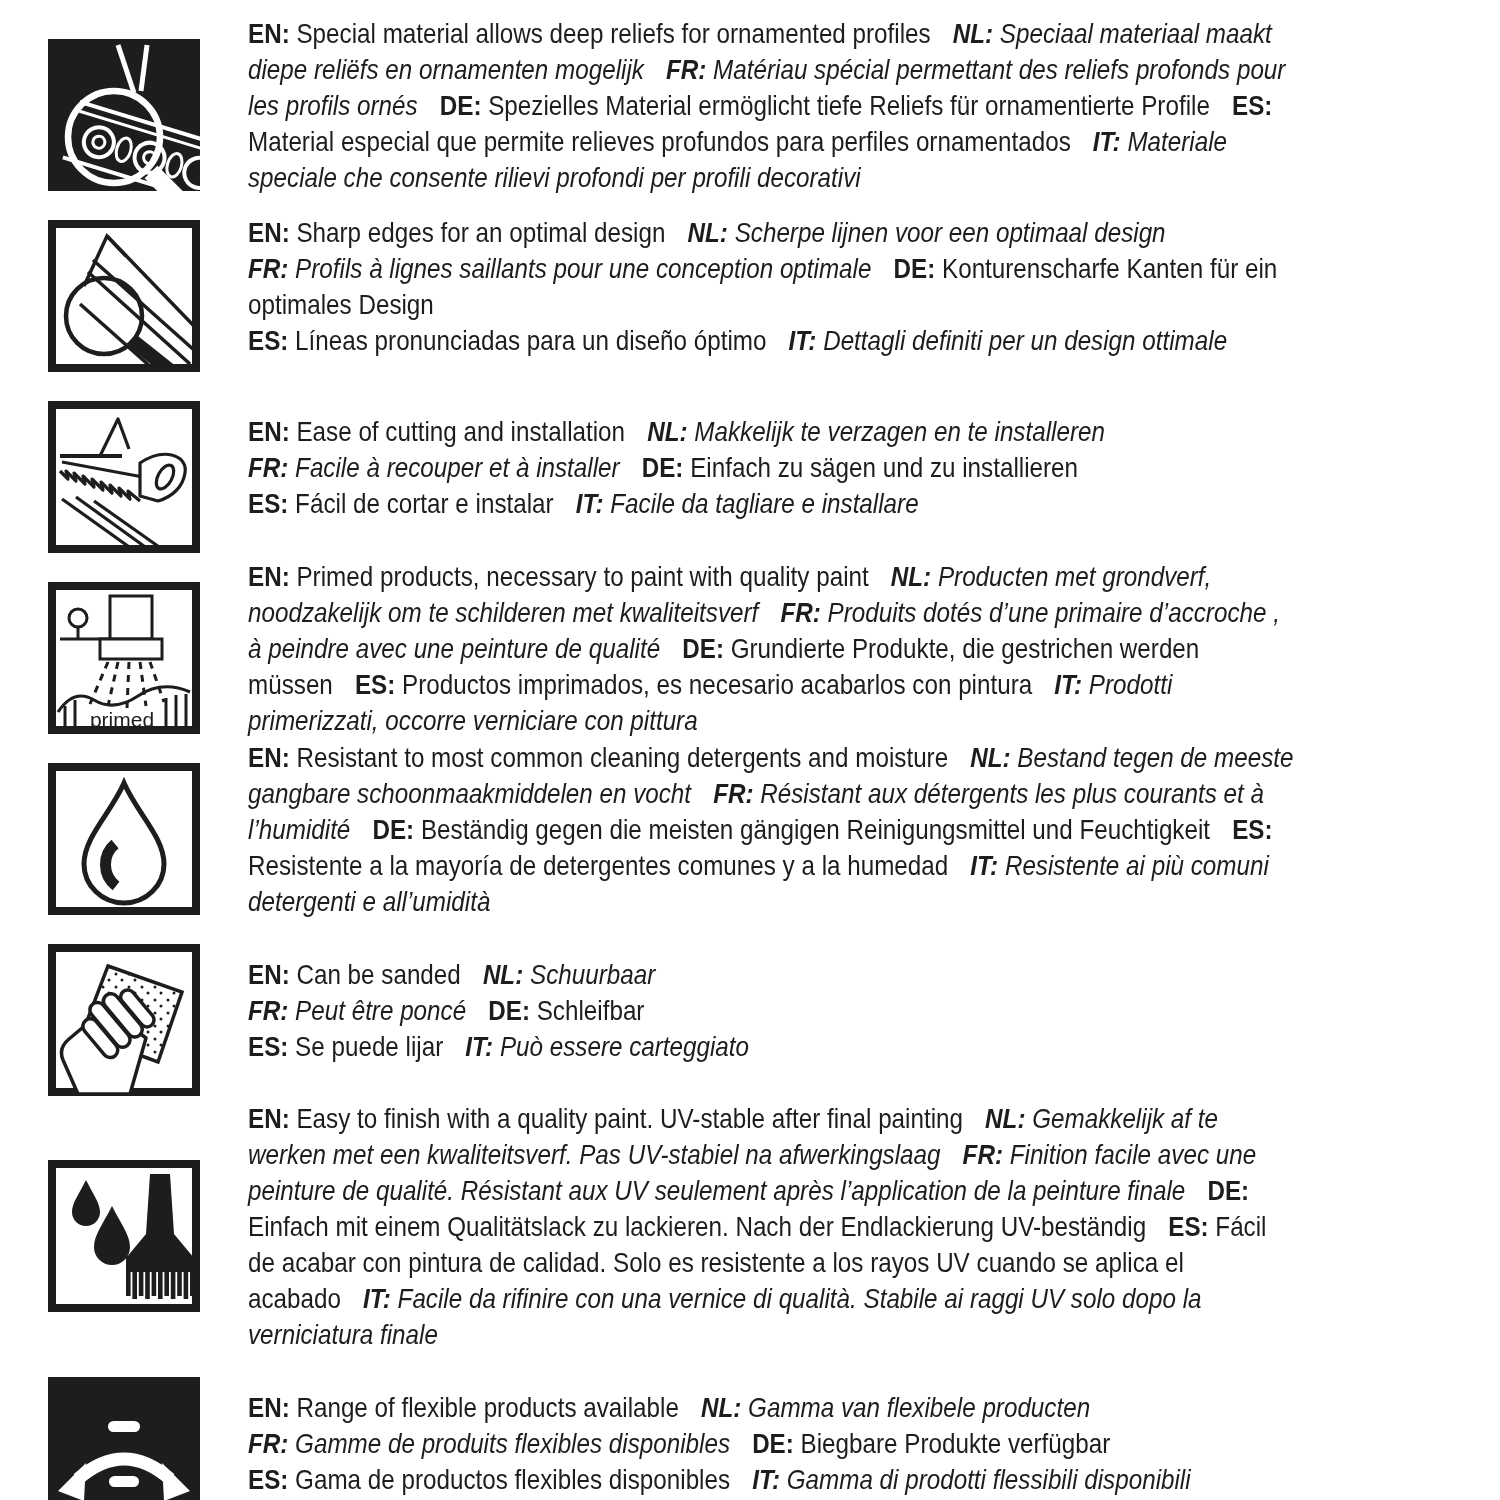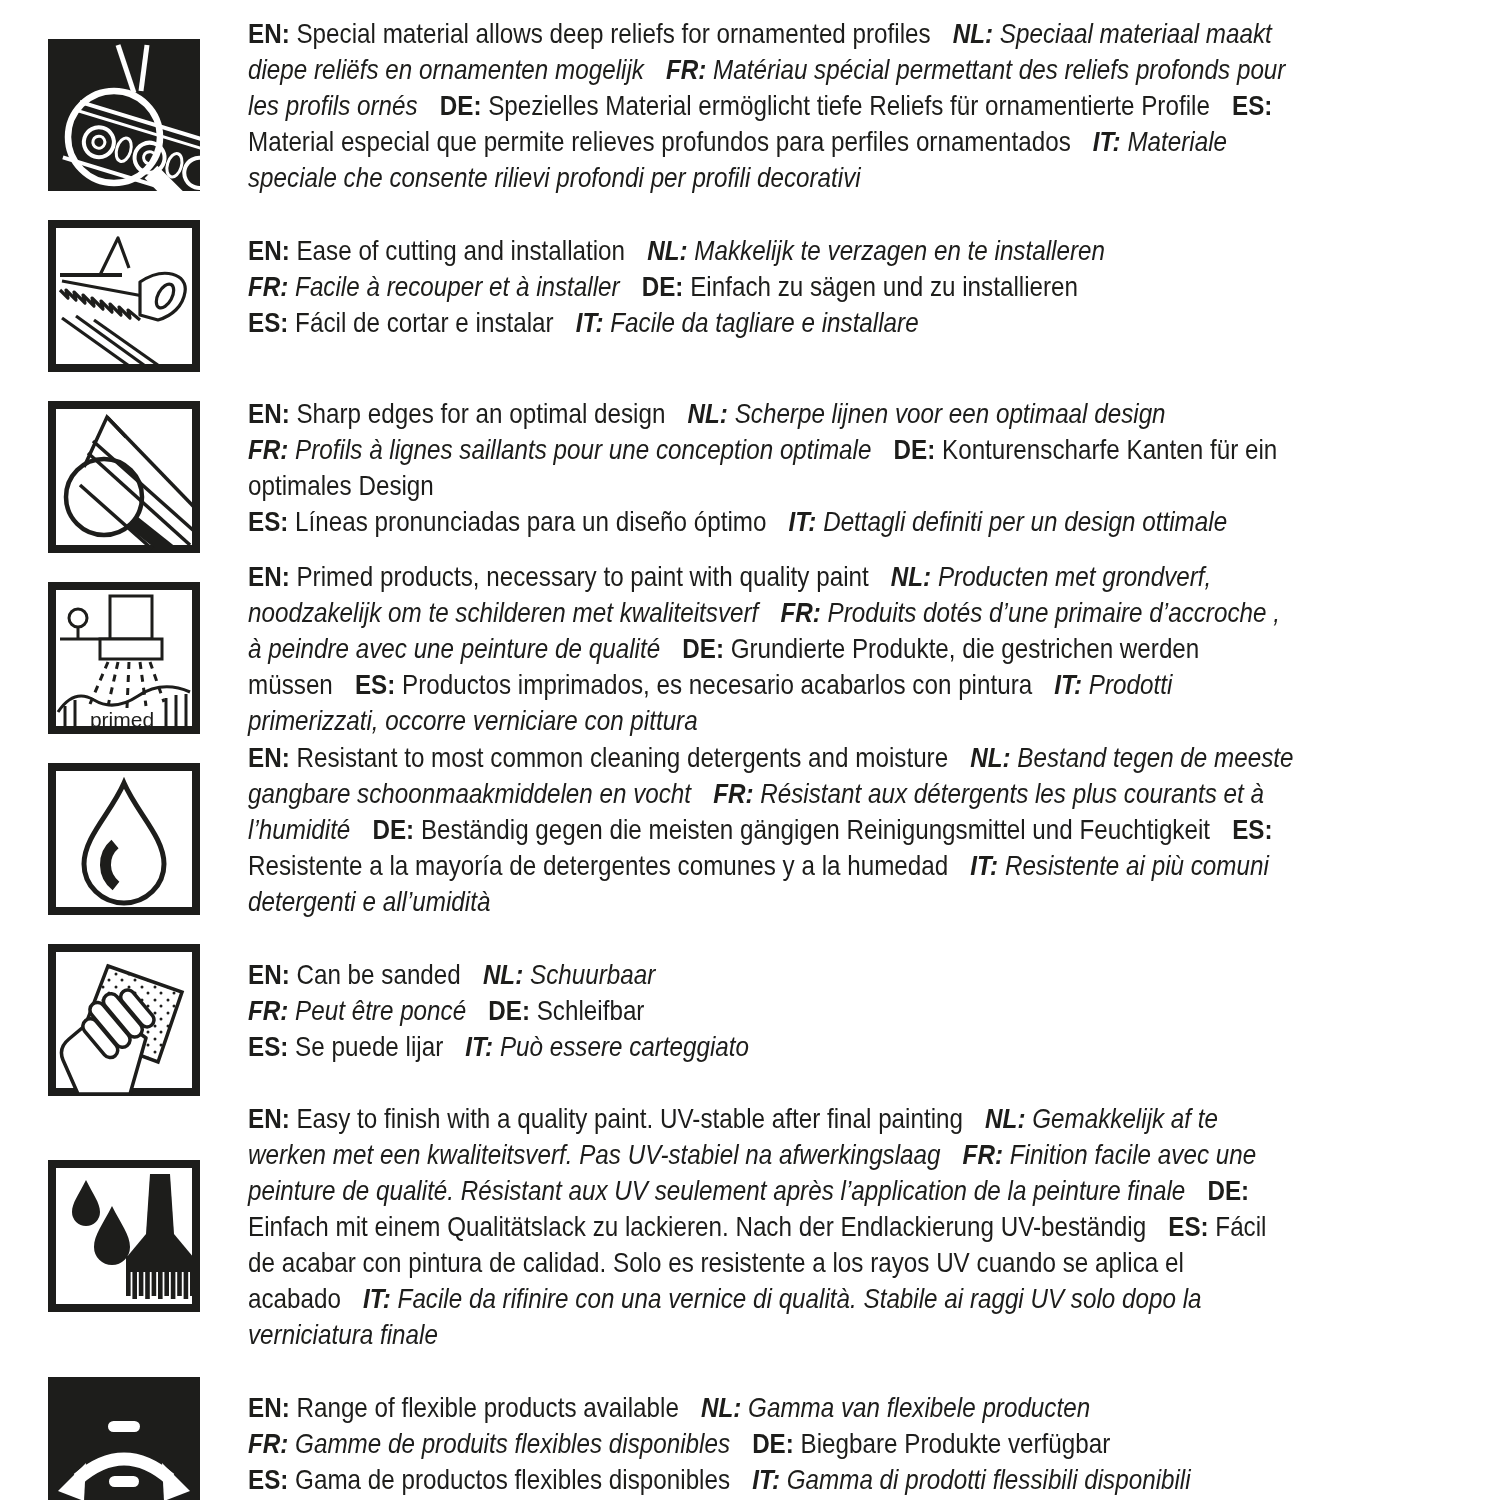--- a/index.html
+++ b/index.html
@@ -53,59 +53,59 @@
     </div>
     <div class="feature-text">
         <div class="line"><span class="seg"><span class="lang-label">EN: </span><span class="lang-text">Special material allows deep reliefs for ornamented profiles</span></span><span class="seg italic"><span class="lang-label">NL: </span><span class="lang-text">Speciaal materiaal maakt diepe reliëfs en ornamenten mogelijk</span></span><span class="seg italic"><span class="lang-label">FR: </span><span class="lang-text">Matériau spécial permettant des reliefs profonds pour les profils ornés</span></span><span class="seg"><span class="lang-label">DE: </span><span class="lang-text">Spezielles Material ermöglicht tiefe Reliefs für ornamentierte Profile</span></span><span class="seg"><span class="lang-label">ES: </span><span class="lang-text">Material especial que permite relieves profundos para perfiles ornamentados</span></span><span class="seg italic"><span class="lang-label">IT: </span><span class="lang-text">Materiale speciale che consente rilievi profondi per profili decorativi</span></span></div>
       </div>
   </div>
 
   <div class="feature-row">
     <div class="icon-box">
       <svg viewBox="0 0 152 152">
         <rect x="4" y="4" width="144" height="144" fill="#ffffff" stroke="#1d1d1b" stroke-width="8"></rect>
+        <g stroke="#1d1d1b" fill="none" stroke-width="3.5">
+          <path d="M36,66 L59,16 L78,36"></path>
+          <line x1="59" y1="16" x2="146" y2="106"></line>
+          <line x1="45" y1="40" x2="146" y2="130"></line>
+          <line x1="40" y1="52" x2="142" y2="144"></line>
+          <line x1="32" y1="84" x2="104" y2="148"></line>
+          <circle cx="56" cy="96" r="38" stroke-width="4.5"></circle>
+          <line x1="85" y1="121" x2="124" y2="152" stroke-width="14"></line>
+        </g>
+      </svg>
+    </div>
+    <div class="feature-text">
+        <div class="line"><span class="seg"><span class="lang-label">EN: </span><span class="lang-text">Sharp edges for an optimal design</span></span><span class="seg italic"><span class="lang-label">NL: </span><span class="lang-text">Scherpe lijnen voor een optimaal design</span></span></div>
+        <div class="line"><span class="seg italic"><span class="lang-label">FR: </span><span class="lang-text">Profils à lignes saillants pour une conception optimale</span></span><span class="seg"><span class="lang-label">DE: </span><span class="lang-text">Konturenscharfe Kanten für ein optimales Design</span></span></div>
+        <div class="line"><span class="seg"><span class="lang-label">ES: </span><span class="lang-text">Líneas pronunciadas para un diseño óptimo</span></span><span class="seg italic"><span class="lang-label">IT: </span><span class="lang-text">Dettagli definiti per un design ottimale</span></span></div>
+      </div>
+  </div>
+
+  <div class="feature-row">
+    <div class="icon-box">
+      <svg viewBox="0 0 152 152">
+        <rect x="4" y="4" width="144" height="144" fill="#ffffff" stroke="#1d1d1b" stroke-width="8"></rect>
         <g stroke="#1d1d1b" fill="none" stroke-width="3.2" stroke-linejoin="round">
           <line x1="12" y1="55" x2="74" y2="55" stroke-width="4"></line>
           <path d="M52,55 L70,18 L81,48"></path>
           <path d="M14,61 L95,76"></path>
           <path d="M12,70 L20,78 L18,70 L28,80 L26,72 L37,83 L35,75 L46,86 L44,78 L55,89 L53,81 L64,92 L62,84 L73,95 L71,87 L82,98 L80,90 L92,100"></path>
           <path d="M92,62 C116,46 140,54 137,72 C135,86 124,96 110,100 L92,95 Z" fill="#ffffff"></path>
           <ellipse cx="117" cy="76" rx="7" ry="13" transform="rotate(28 117 76)"></ellipse>
           <line x1="14" y1="98" x2="84" y2="148"></line>
           <line x1="28" y1="96" x2="100" y2="148"></line>
           <line x1="46" y1="100" x2="114" y2="148"></line>
         </g>
       </svg>
     </div>
     <div class="feature-text">
         <div class="line"><span class="seg"><span class="lang-label">EN: </span><span class="lang-text">Ease of cutting and installation</span></span><span class="seg italic"><span class="lang-label">NL: </span><span class="lang-text">Makkelijk te verzagen en te installeren</span></span></div>
         <div class="line"><span class="seg italic"><span class="lang-label">FR: </span><span class="lang-text">Facile à recouper et à installer</span></span><span class="seg"><span class="lang-label">DE: </span><span class="lang-text">Einfach zu sägen und zu installieren</span></span></div>
         <div class="line"><span class="seg"><span class="lang-label">ES: </span><span class="lang-text">Fácil de cortar e instalar</span></span><span class="seg italic"><span class="lang-label">IT: </span><span class="lang-text">Facile da tagliare e installare</span></span></div>
-      </div>
-  </div>
-
-  <div class="feature-row">
-    <div class="icon-box">
-      <svg viewBox="0 0 152 152">
-        <rect x="4" y="4" width="144" height="144" fill="#ffffff" stroke="#1d1d1b" stroke-width="8"></rect>
-        <g stroke="#1d1d1b" fill="none" stroke-width="3.5">
-          <path d="M36,66 L59,16 L78,36"></path>
-          <line x1="59" y1="16" x2="146" y2="106"></line>
-          <line x1="45" y1="40" x2="146" y2="130"></line>
-          <line x1="40" y1="52" x2="142" y2="144"></line>
-          <line x1="32" y1="84" x2="104" y2="148"></line>
-          <circle cx="56" cy="96" r="38" stroke-width="4.5"></circle>
-          <line x1="85" y1="121" x2="124" y2="152" stroke-width="14"></line>
-        </g>
-      </svg>
-    </div>
-    <div class="feature-text">
-        <div class="line"><span class="seg"><span class="lang-label">EN: </span><span class="lang-text">Sharp edges for an optimal design</span></span><span class="seg italic"><span class="lang-label">NL: </span><span class="lang-text">Scherpe lijnen voor een optimaal design</span></span></div>
-        <div class="line"><span class="seg italic"><span class="lang-label">FR: </span><span class="lang-text">Profils à lignes saillants pour une conception optimale</span></span><span class="seg"><span class="lang-label">DE: </span><span class="lang-text">Konturenscharfe Kanten für ein optimales Design</span></span></div>
-        <div class="line"><span class="seg"><span class="lang-label">ES: </span><span class="lang-text">Líneas pronunciadas para un diseño óptimo</span></span><span class="seg italic"><span class="lang-label">IT: </span><span class="lang-text">Dettagli definiti per un design ottimale</span></span></div>
       </div>
   </div>
 
   <div class="feature-row">
     <div class="icon-box">
       <svg viewBox="0 0 152 152">
         <rect x="4" y="4" width="144" height="144" fill="#ffffff" stroke="#1d1d1b" stroke-width="8"></rect>
         <g stroke="#1d1d1b" fill="none" stroke-width="3">
           <circle cx="30" cy="36" r="9"></circle>
           <line x1="30" y1="45" x2="30" y2="57"></line>

